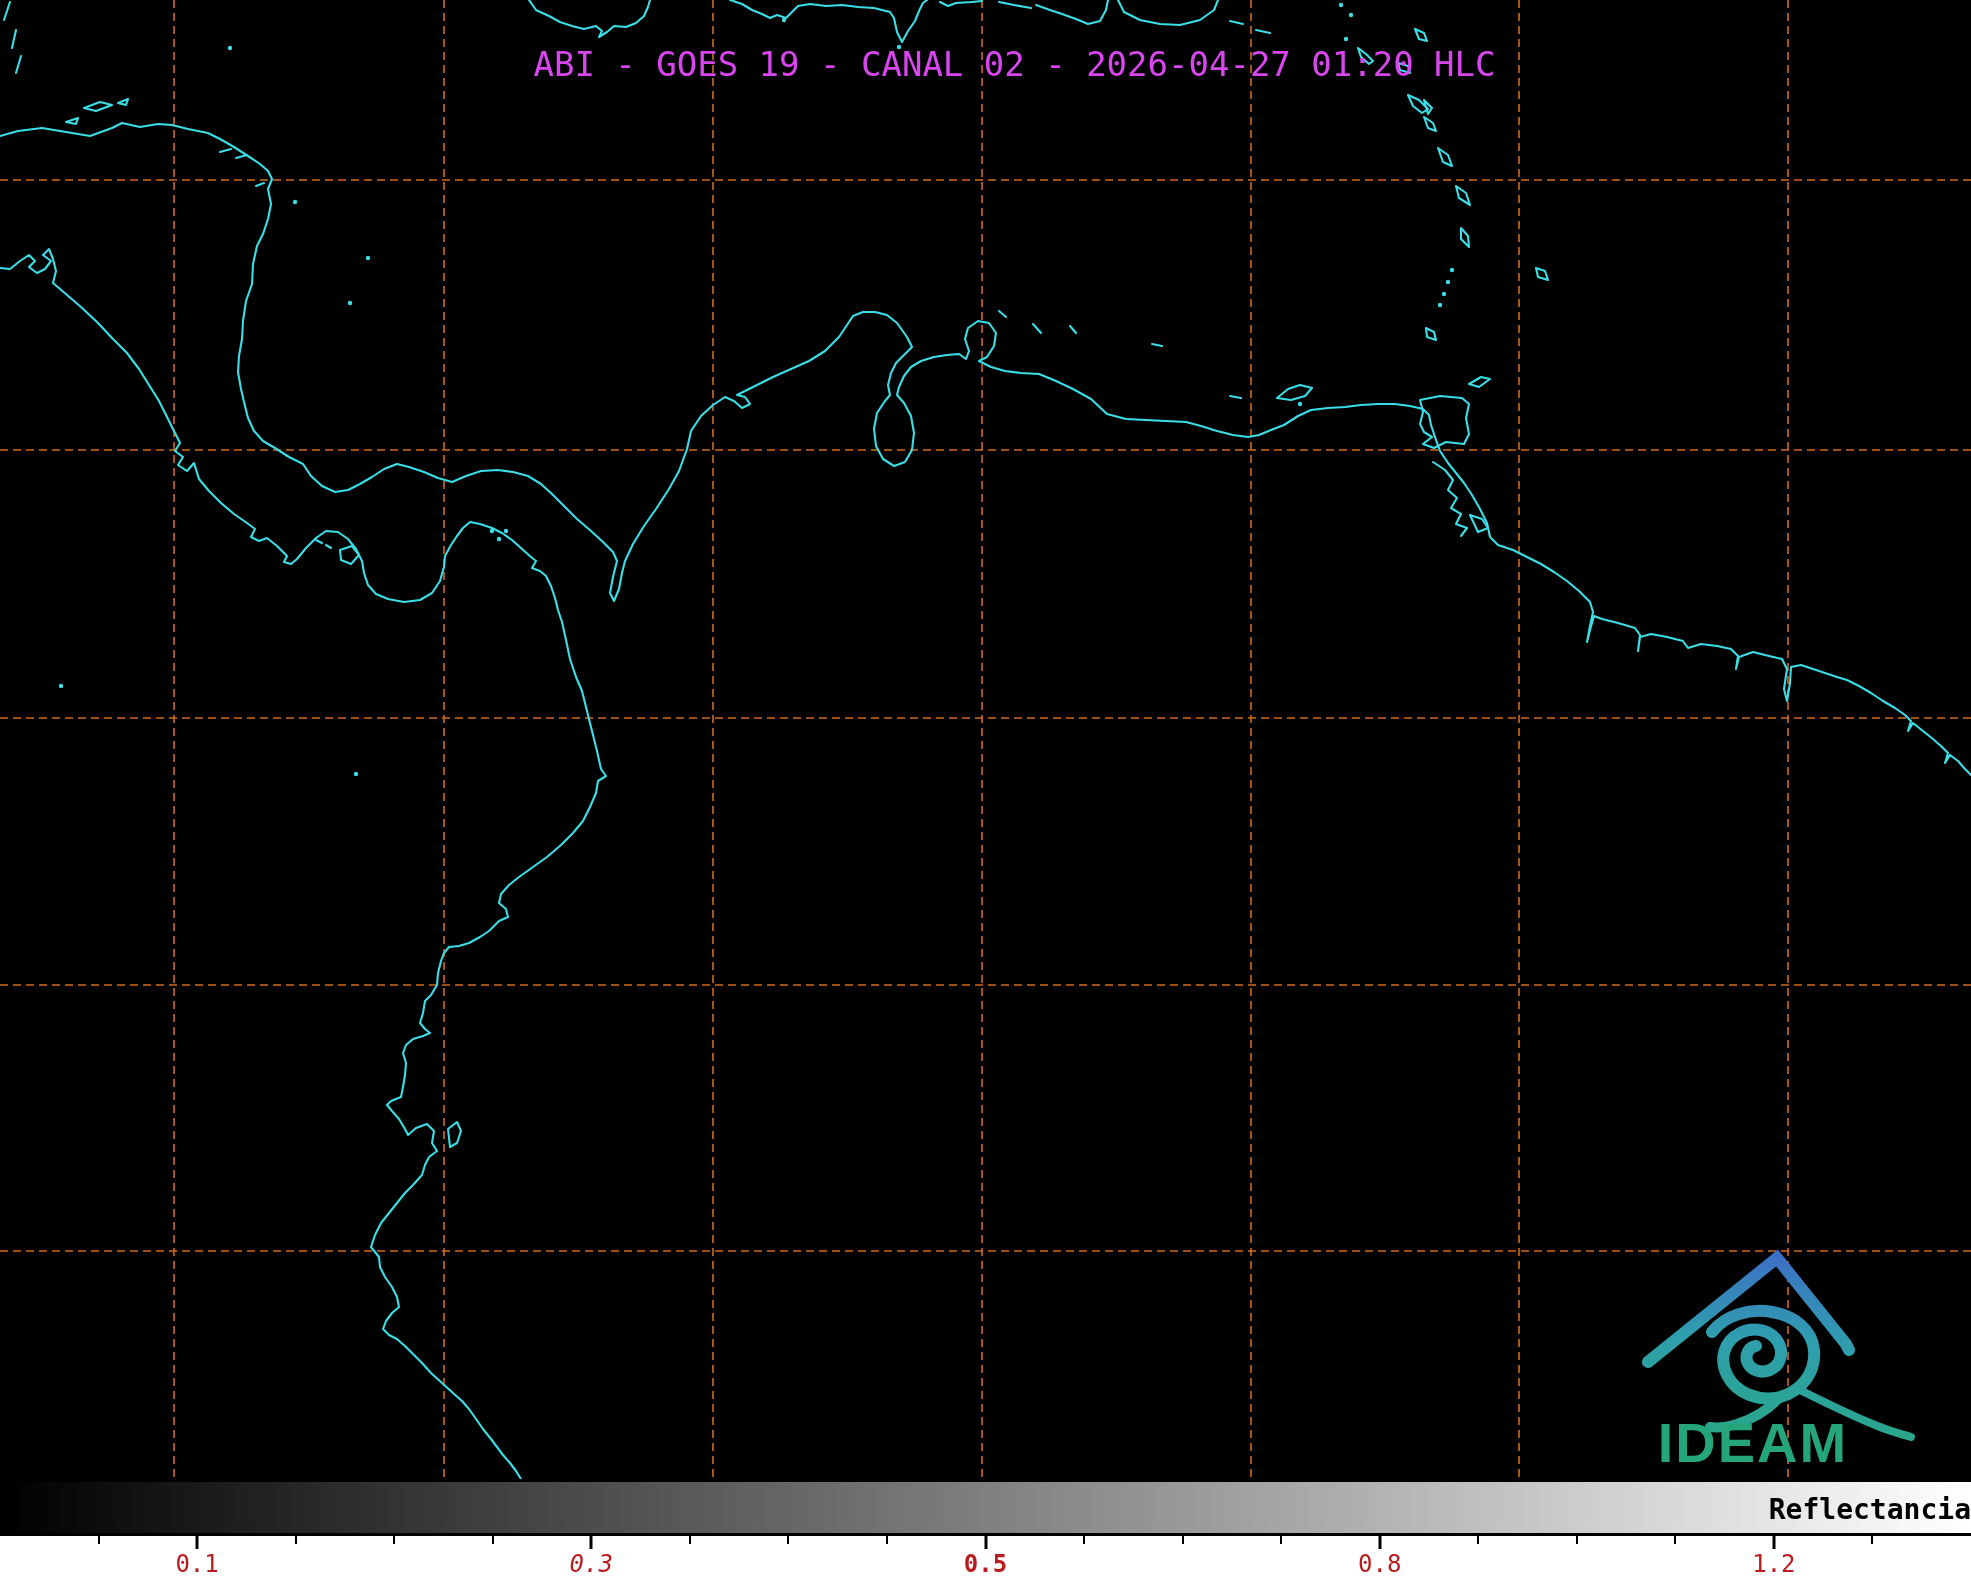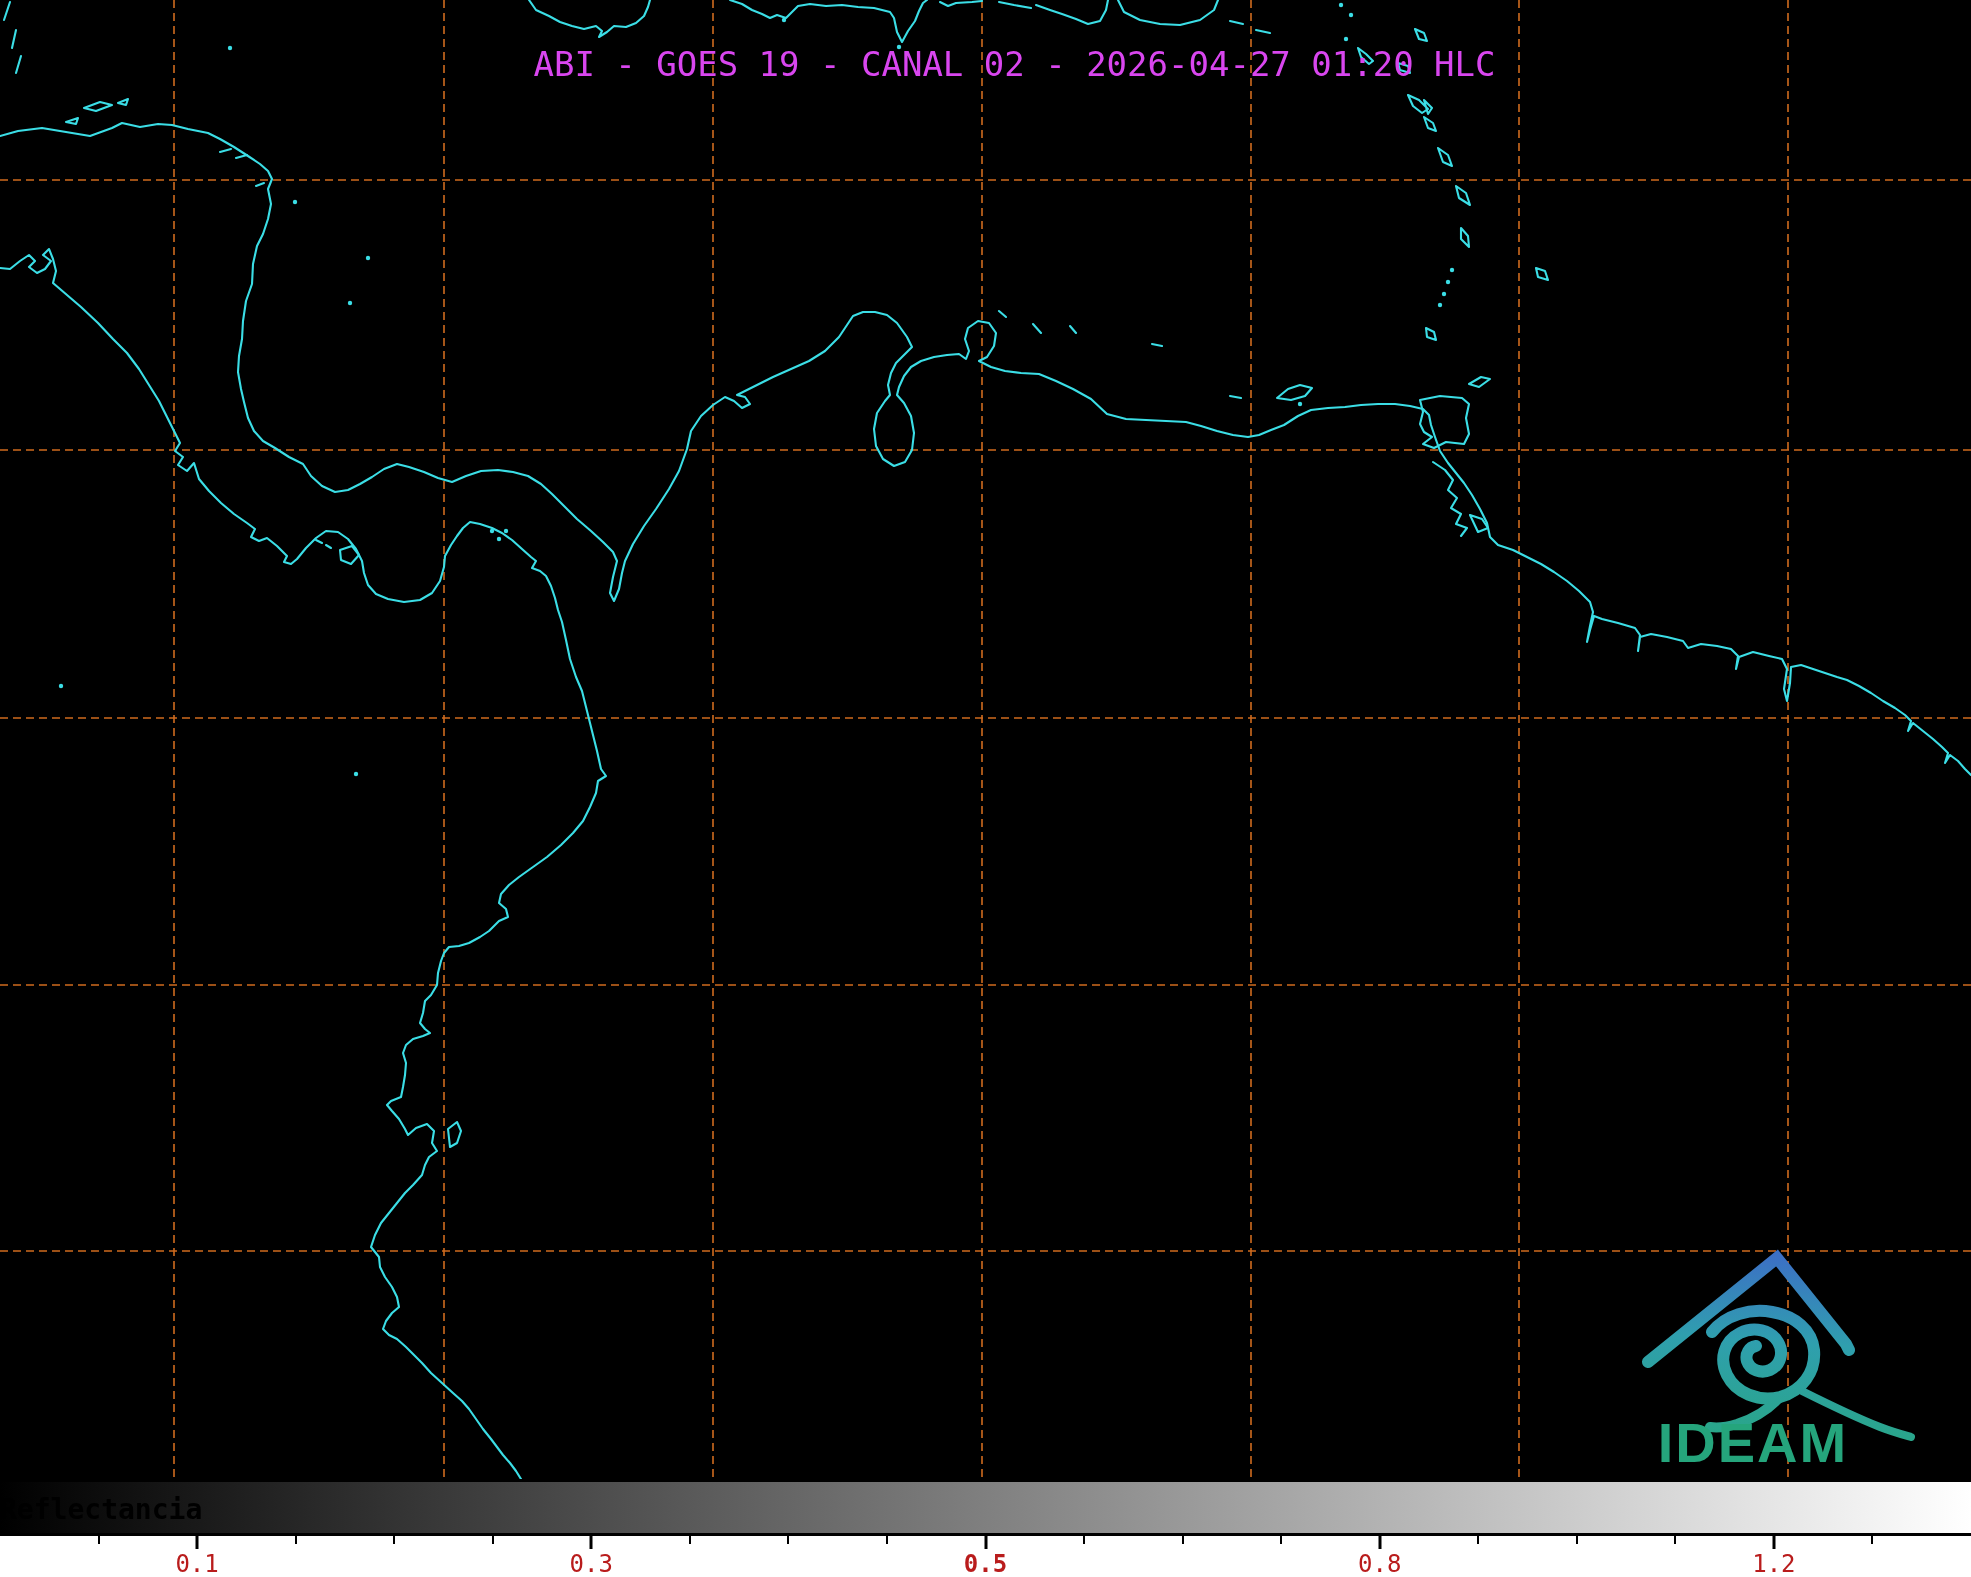--- a/index.html
+++ b/index.html
@@ -7,21 +7,21 @@
   .stage{position:relative;width:1971px;height:1577px;}
   .map{position:absolute;top:0;left:0;width:1971px;height:1479px;background:#000;overflow:hidden;}
   #map-svg{position:absolute;top:0;left:0;width:1971px;height:1479px;}
   #grid-layer line{stroke-width:1.6;stroke-dasharray:8 5;}
   #coast-layer path{fill:none;stroke-width:2.1;stroke-linejoin:round;stroke-linecap:round;}
   .map-title{position:absolute;top:44px;left:58px;right:0;text-align:center;
              color:#d946ef;font-size:34px;letter-spacing:0;white-space:pre;}
   .colorbar{position:absolute;top:1479px;left:0;width:1971px;height:98px;background:#ffffff;}
   .cb-bar{position:absolute;top:0;left:0;width:1971px;height:57px;box-sizing:border-box;
           border-top:3px solid #000;border-bottom:3px solid #000;}
-  .cb-label{position:absolute;top:11px;left:0;width:100%;text-align:left;
+  .cb-label{position:absolute;top:11px;left:0;width:100%;text-align:right;
             color:#000;font-weight:bold;font-size:28px;}
   .cb-axis{position:absolute;top:57px;left:0;width:1971px;height:41px;background:#fff;}
   .cb-tick{position:absolute;top:0;background:#000;transform:translateX(-50%);}
   .cb-tick.major{width:3px;height:13px;}
   .cb-tick.minor{width:2px;height:8px;}
   .cb-ticklabel{position:absolute;top:14px;transform:translateX(-50%);
                 color:#b91c1c;font-size:24px;}
   .logo-text{font:bold 56px "Liberation Sans",sans-serif;letter-spacing:2px;}
 </style>
 </head>
@@ -118,21 +118,21 @@
         <div class="cb-tick minor" style="left: 55%; background: rgb(0, 0, 0);"></div>
         <div class="cb-tick minor" style="left: 60%; background: rgb(0, 0, 0);"></div>
         <div class="cb-tick minor" style="left: 65%; background: rgb(0, 0, 0);"></div>
         <div class="cb-tick minor" style="left: 75%; background: rgb(0, 0, 0);"></div>
         <div class="cb-tick minor" style="left: 80%; background: rgb(0, 0, 0);"></div>
         <div class="cb-tick minor" style="left: 85%; background: rgb(0, 0, 0);"></div>
         <div class="cb-tick minor" style="left: 95%; background: rgb(0, 0, 0);"></div>
         <div class="cb-tick major" style="left: 10%; background: rgb(0, 0, 0);"></div>
         <div class="cb-ticklabel" style="left: 10%;">0.1</div>
         <div class="cb-tick major" style="left: 30%; background: rgb(0, 0, 0);"></div>
-        <div class="cb-ticklabel" style="left: 30%;">0.3</div>
+        <div class="cb-ticklabel" style="left: 30%; font-style: italic;">0.3</div>
         <div class="cb-tick major" style="left: 50%; background: rgb(0, 0, 0);"></div>
         <div class="cb-ticklabel" style="left: 50%; font-weight: bold;">0.5</div>
         <div class="cb-tick major" style="left: 70%; background: rgb(0, 0, 0);"></div>
         <div class="cb-ticklabel" style="left: 70%;">0.8</div>
         <div class="cb-tick major" style="left: 90%; background: rgb(0, 0, 0);"></div>
         <div class="cb-ticklabel" style="left: 90%;">1.2</div>
       </div>
   </div>
 
 </div>

